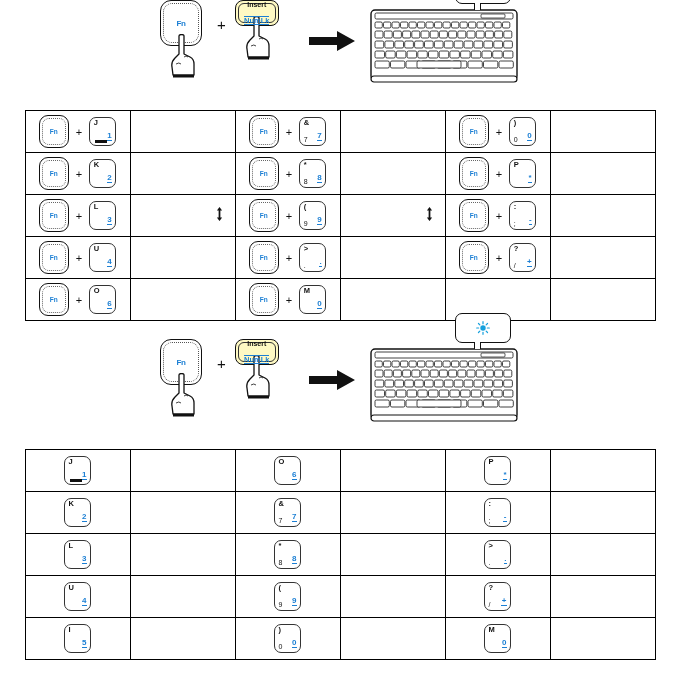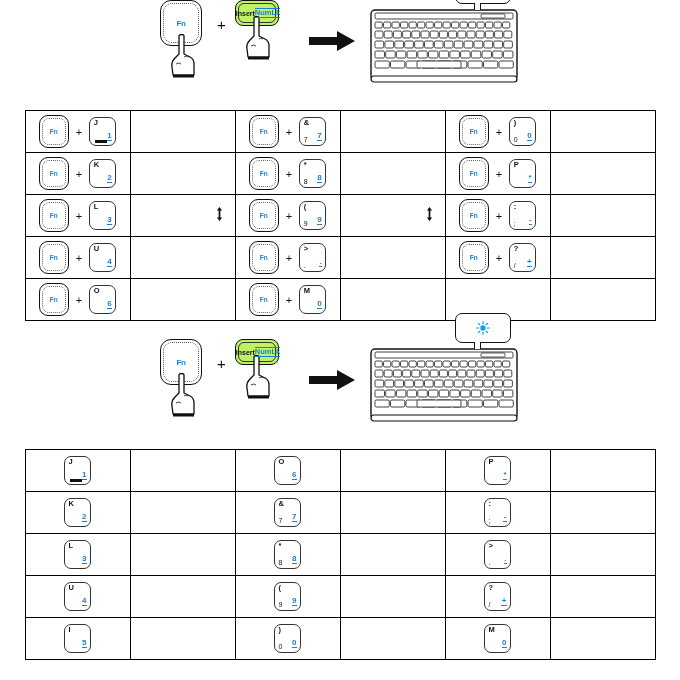--- a/index.html
+++ b/index.html
@@ -34,23 +34,23 @@
     position: absolute; left: 2px; right: 2px; top: 2px; bottom: 2px;
     border: 1px dotted #555; border-radius: 9px;
   }
   .fn-label {
     color: #1b7fd4; font-weight: bold; font-size: 8px;
     letter-spacing: -0.3px; position: relative; z-index: 2;
   }
   .ins-cap {
     width: 44px; height: 26px;
     border: 1.4px solid #111; border-radius: 8px;
-    background: #bef264; position: relative;
-    display: flex; flex-direction: row;
-    align-items: center; justify-content: flex-start;
+    background: #fef9c3; position: relative;
+    display: flex; flex-direction: column;
+    align-items: center; justify-content: space-between;
     line-height: 1;
   }
   .ins-cap::before {
     content: "";
     position: absolute; left: 2px; right: 2px; top: 2px; bottom: 2px;
     border: 1px solid #333; border-radius: 6px;
   }
   .ins-top { font-size: 7px; font-weight: bold; color: #111; position: relative; z-index: 2; }
   .ins-bot { font-size: 7.5px; font-weight: bold; color: #1b7fd4; position: relative; z-index: 2;
              border-top: 1px solid #1b7fd4; border-bottom:1px solid #1b7fd4; }

